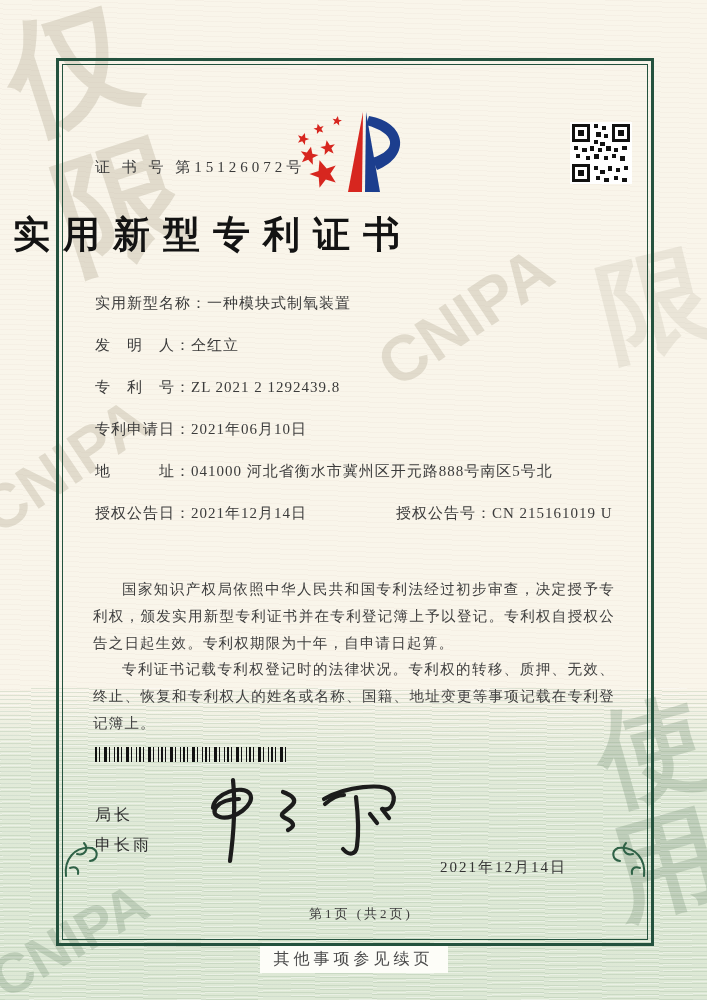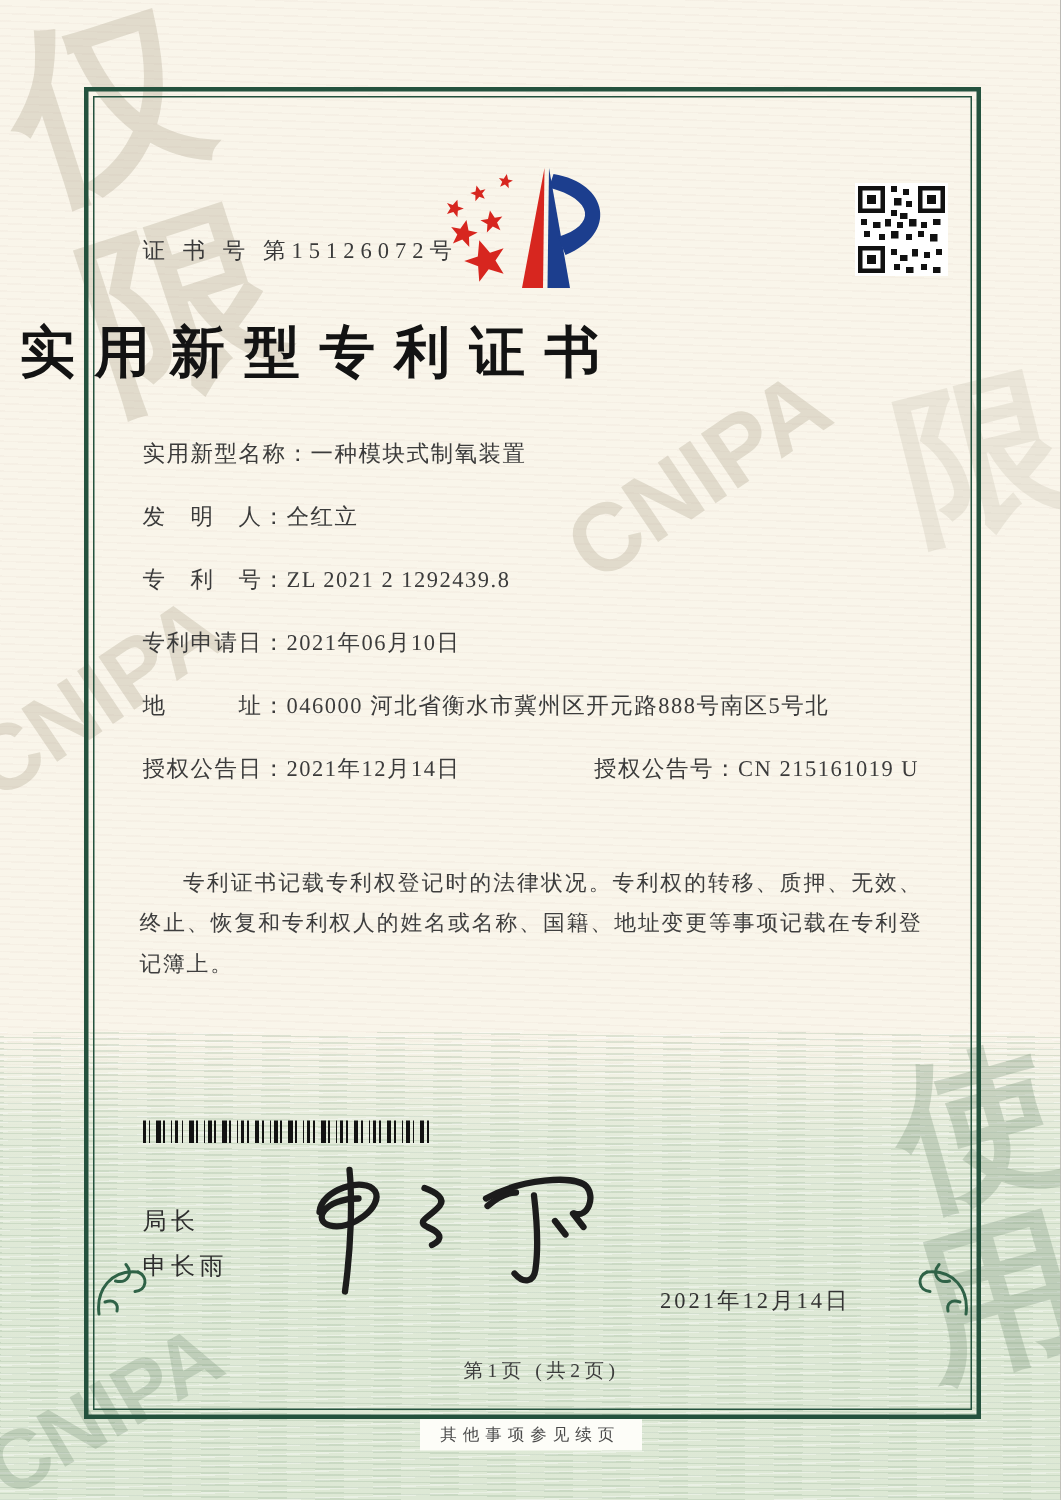--- a/index.html
+++ b/index.html
@@ -49,21 +49,21 @@
       #121212 4px 5px, transparent 5px 9px,
       #121212 9px 12px, transparent 12px 14px,
       #121212 14px 15px, transparent 15px 19px,
       #121212 19px 20px, transparent 20px 22px);
   }
   .signer{position:absolute;left:95px;top:800px;font-size:16px;letter-spacing:3px;color:#2e2e2e;line-height:30px;}
   .signature{position:absolute;left:185px;top:768px;}
   .issue-date{position:absolute;left:440px;top:858px;font-size:15px;letter-spacing:2px;color:#333;}
   .page-info{position:absolute;left:12px;top:905px;width:698px;text-align:center;font-size:13px;letter-spacing:3px;color:#3c3c3c;}
   .footer-note{position:absolute;left:0;top:946px;width:707px;text-align:center;}
-  .footer-note span{display:inline-block;background:#fdfdf8;padding:3px 14px;font-size:11px;letter-spacing:4px;color:#4a4a4a;}
+  .footer-note span{display:inline-block;background:#fdfdf8;padding:3px 14px;font-size:16px;letter-spacing:4px;color:#4a4a4a;}
   .ornament{position:absolute;z-index:3;}
   .ornament.left{left:62px;top:838px;}
   .ornament.right{left:610px;top:838px;transform:scaleX(-1);}
 </style>
 </head>
 <body>
 
 <div class="page">
 
   <span class="wm" style="left:8px;top:-18px;font-size:128px;transform:rotate(-18deg);">仅</span>
@@ -158,28 +158,29 @@
       <div class="field-row">
         <span class="field-label">发　明　人：</span><span class="field-value">仝红立</span>
       </div>
       <div class="field-row">
         <span class="field-label">专　利　号：</span><span class="field-value">ZL 2021 2 1292439.8</span>
       </div>
       <div class="field-row">
         <span class="field-label">专利申请日：</span><span class="field-value">2021年06月10日</span>
       </div>
       <div class="field-row">
-        <span class="field-label">地　　　址：</span><span class="field-value">046000 河北省衡水市冀州区开元路888号南区5号北</span>
+        <span class="field-label">地　　　址：</span><span class="field-value">041000 河北省衡水市冀州区开元路888号南区5号北</span>
       </div>
       <div class="grant-row">
         <span class="field-label">授权公告日：</span><span class="field-value">2021年12月14日</span><span class="grant-number-pair"><span class="field-label">授权公告号：</span><span class="field-value">CN 215161019 U</span></span>
       </div>
     </div>
 
     <div class="paragraphs">
+      <p>国家知识产权局依照中华人民共和国专利法经过初步审查，决定授予专利权，颁发实用新型专利证书并在专利登记簿上予以登记。专利权自授权公告之日起生效。专利权期限为十年，自申请日起算。</p>
       <p>专利证书记载专利权登记时的法律状况。专利权的转移、质押、无效、终止、恢复和专利权人的姓名或名称、国籍、地址变更等事项记载在专利登记簿上。</p>
     </div>
 
     <div class="barcode"></div>
 
     <div class="signer">
       <div>局长</div>
       <div>申长雨</div>
     </div>
 

